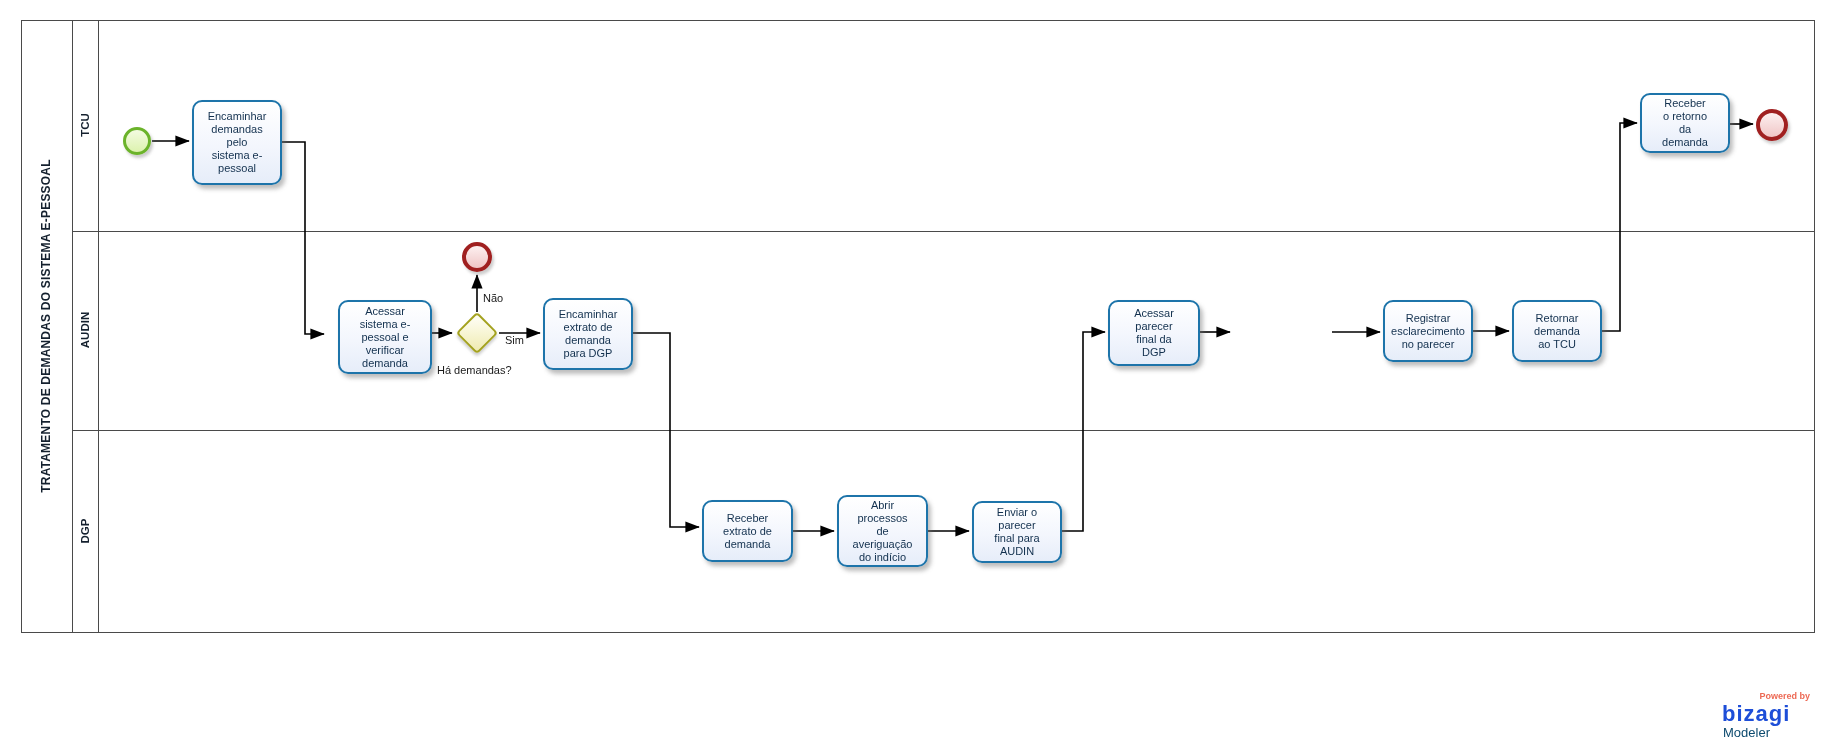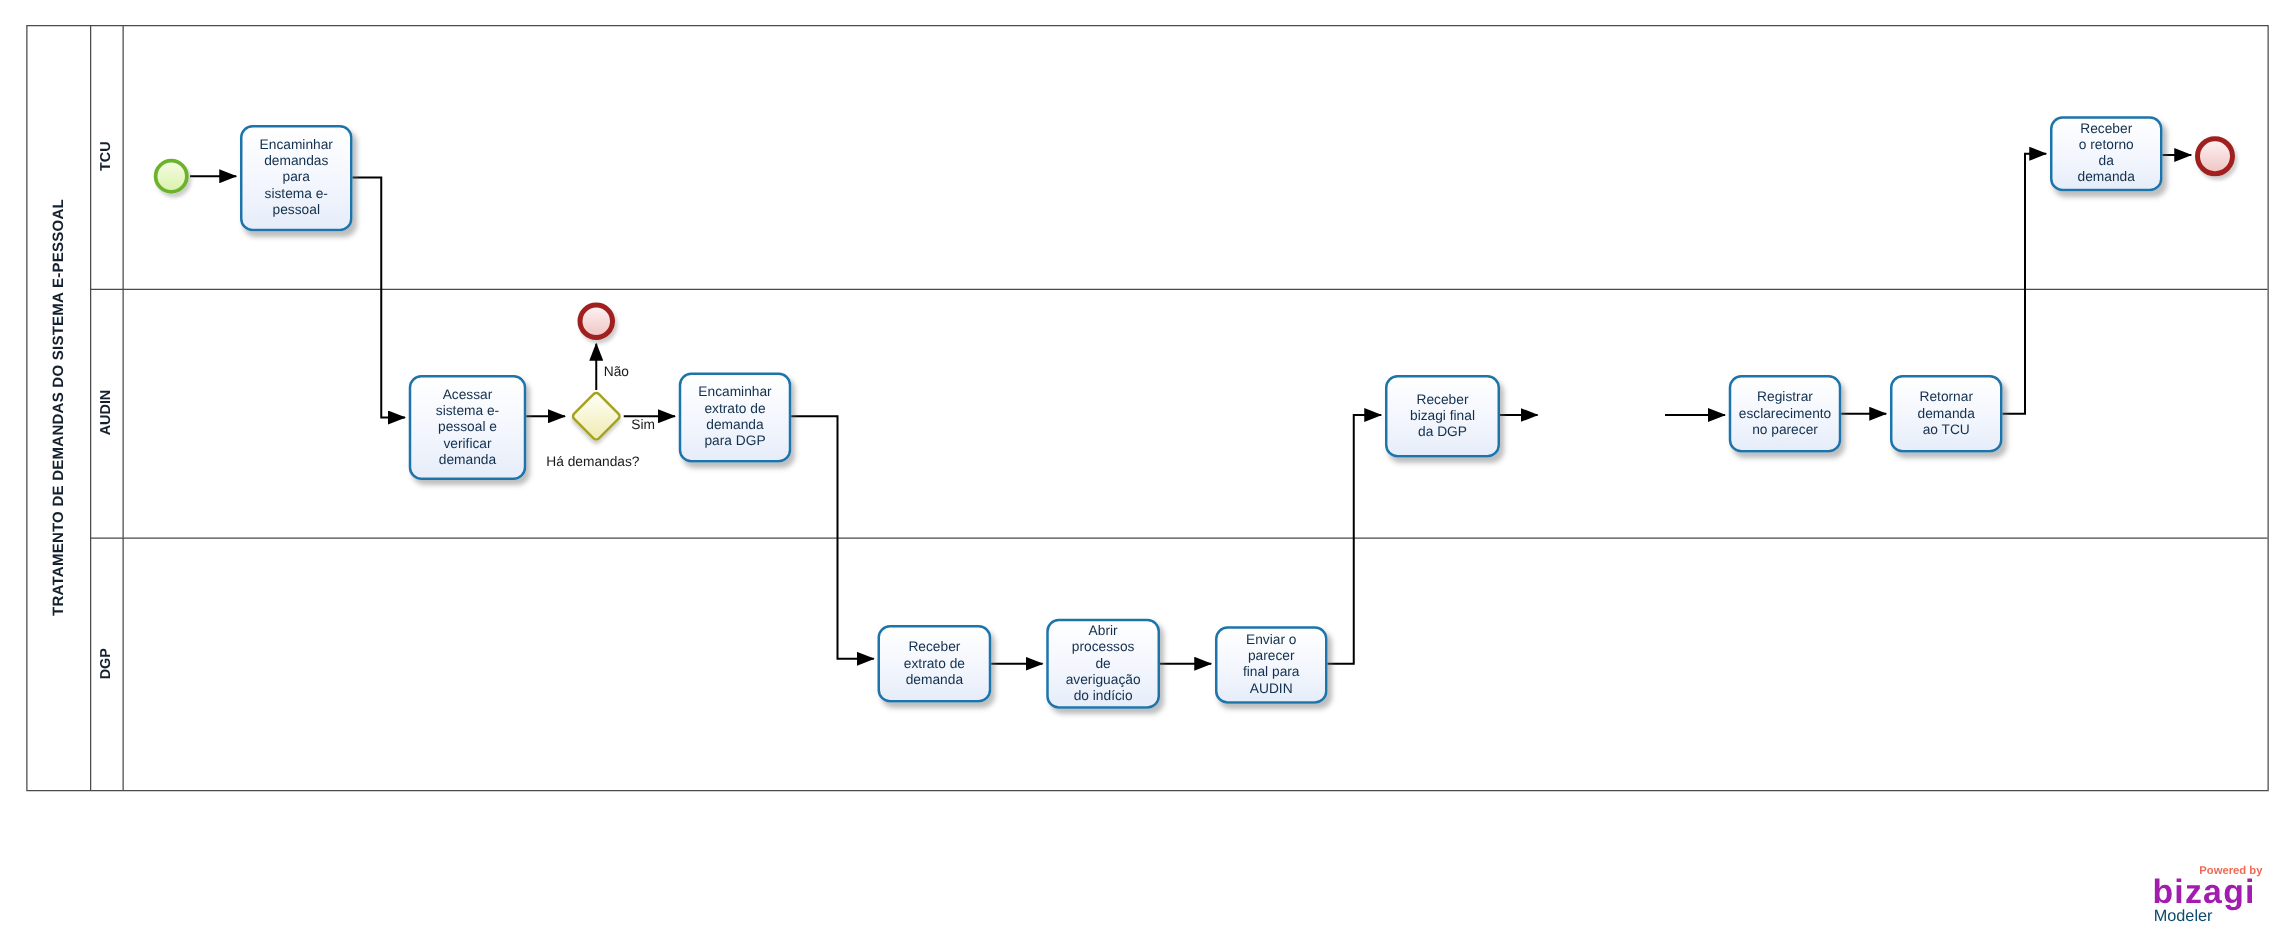--- a/index.html
+++ b/index.html
@@ -43,21 +43,21 @@
     border:2px solid #a4a21f;border-radius:4px;
     background:linear-gradient(135deg,#fdfcee 15%,#f0ecb4 95%);
     transform:rotate(45deg);
     box-shadow:2px 2px 3px rgba(130,130,130,.4);
   }
   .edge-label{position:absolute;font-size:11px;color:#1a1a1a;white-space:nowrap;}
   svg.connectors{position:absolute;left:0;top:0;pointer-events:none;}
   
   .logo{position:absolute;left:1722px;top:692px;width:88px;}
   .logo .powered{font-size:9px;font-weight:bold;color:#ed6a55;text-align:right;line-height:9px;}
-  .logo .brand{font-size:27px;font-weight:bold;color:#a21caf;line-height:25px;letter-spacing:1px;}
+  .logo .brand{font-size:22px;font-weight:bold;color:#1d4ed8;line-height:25px;letter-spacing:1px;}
   .logo .product{font-size:13px;color:#0c4a6e;line-height:13px;margin-left:1px;}
 </style>
 </head>
 <body>
 
 <div id="canvas">
 
   <div class="pool-border"></div>
   <div class="vline" style="left:72px"></div>
   <div class="vline" style="left:98px"></div>
@@ -96,39 +96,39 @@
   <div class="event start" style="left:123px;top:127px"></div>
   <div class="event end" style="left:462px;top:242px"></div>
   <div class="event end" style="left:1756px;top:109px;width:32px;height:32px"></div>
 
   <div class="gateway" style="left:462px;top:318px"></div>
   <div class="edge-label" style="left:437px;top:364px;width:80px;">Há demandas?</div>
   <div class="edge-label" style="left:505px;top:334px">Sim</div>
   <div class="edge-label" style="left:483px;top:292px">Não</div>
 
   <div class="task" style="left:192px;top:100px;width:90px;height:85px">
-    <span>Encaminhar demandas para sistema e-pessoal</span>
+    <span>Encaminhar demandas pelo sistema e-pessoal</span>
   </div>
-  <div class="task" style="left:327px;top:300px;width:94px;height:84px">
+  <div class="task" style="left:338px;top:300px;width:94px;height:74px">
     <span>Acessar sistema e-pessoal  e verificar demanda</span>
   </div>
   <div class="task" style="left:543px;top:298px;width:90px;height:72px">
     <span>Encaminhar extrato de demanda para DGP</span>
   </div>
   <div class="task" style="left:702px;top:500px;width:91px;height:62px">
     <span>Receber extrato de demanda</span>
   </div>
   <div class="task" style="left:837px;top:495px;width:91px;height:72px">
     <span>Abrir processos de averiguação do indício</span>
   </div>
   <div class="task" style="left:972px;top:501px;width:90px;height:62px">
     <span>Enviar o parecer final para AUDIN</span>
   </div>
   <div class="task" style="left:1108px;top:300px;width:92px;height:66px">
-    <span>Receber bizagi final da DGP</span>
+    <span>Acessar parecer final da DGP</span>
   </div>
   <div class="task" style="left:1383px;top:300px;width:90px;height:62px">
     <span>Registrar esclarecimento no parecer</span>
   </div>
   <div class="task" style="left:1512px;top:300px;width:90px;height:62px">
     <span>Retornar demanda ao TCU</span>
   </div>
   <div class="task" style="left:1640px;top:93px;width:90px;height:60px">
     <span>Receber o retorno da demanda</span>
   </div>

